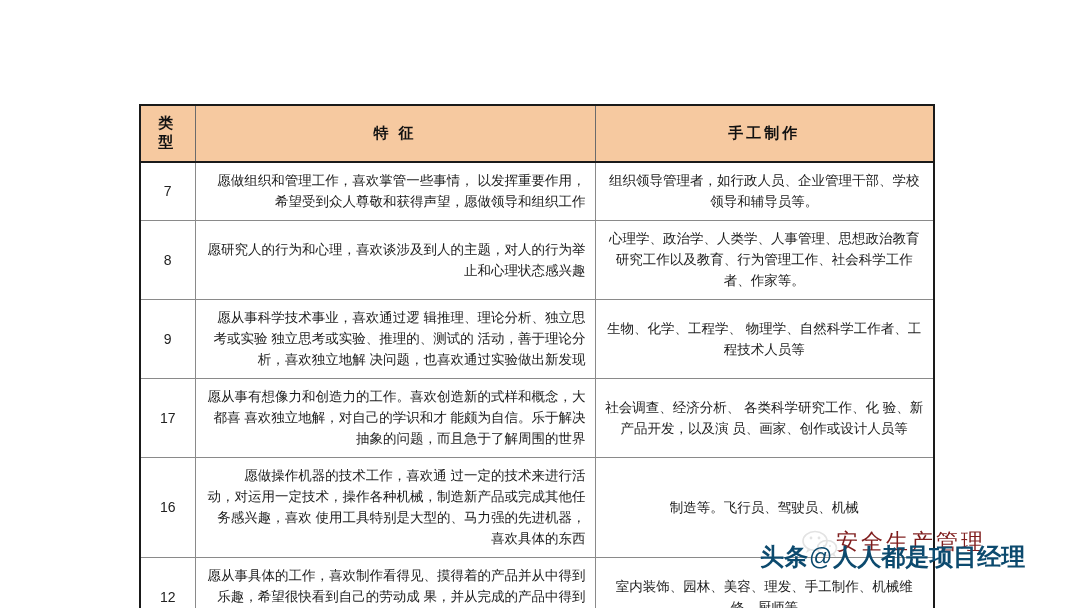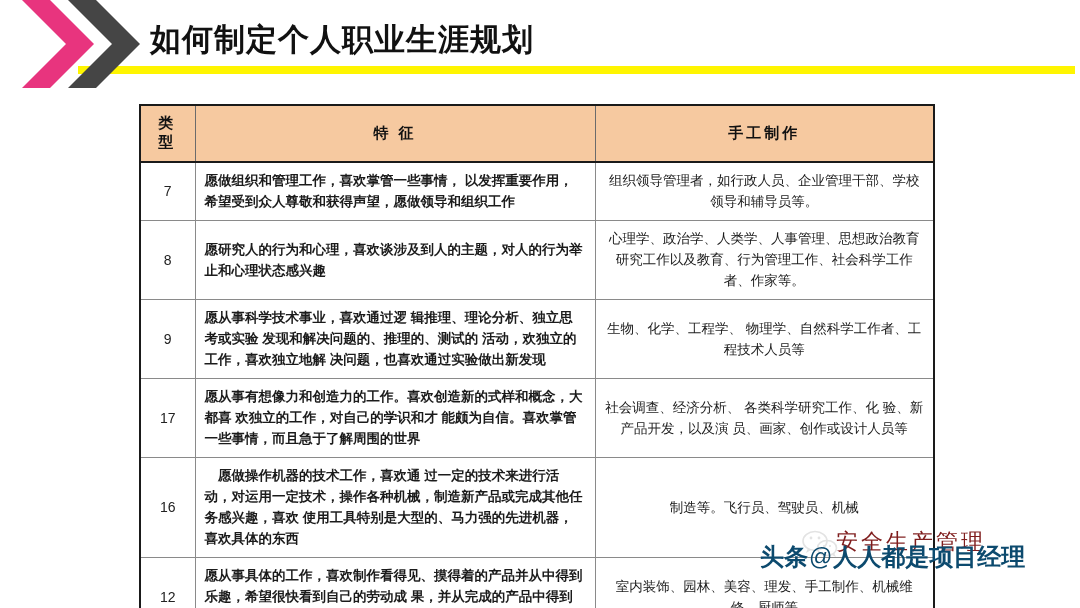--- a/index.html
+++ b/index.html
@@ -110,22 +110,21 @@
   }
 
   table.types td.cell-type {
     text-align: center;
     font-size: 14px;
     color: #222222;
     padding: 7px 2px;
   }
 
   table.types td.cell-feature {
-    text-align: left;
-    font-weight: bold;
+    text-align: right;
   }
 
   table.types td.cell-job {
     text-align: left;
   }
 
   table.types td.cell-job.centered {
     text-align: center;
   }
 
@@ -175,38 +174,20 @@
     font-size: 23px;
     font-weight: normal;
     padding: 0 1px;
   }
 </style>
 </head>
 <body>
 
 <div class="slide">
 
-  <div class="header">
-
-    <div class="yellow-rule"></div>
-
-    <div class="chevron chevron-pink">
-      <svg viewBox="0 0 96 88" xmlns="http://www.w3.org/2000/svg" aria-hidden="true">
-        <polygon points="6,0 34,0 78,44 34,88 6,88 50,44" fill="#E8347E"></polygon>
-      </svg>
-    </div>
-
-    <div class="chevron chevron-dark">
-      <svg viewBox="0 0 96 88" xmlns="http://www.w3.org/2000/svg" aria-hidden="true">
-        <polygon points="6,0 34,0 78,44 34,88 6,88 50,44" fill="#454545"></polygon>
-      </svg>
-    </div>
-
-    <div class="slide-title">如何制定个人职业生涯规划</div>
-  </div>
 
   <div class="table-wrap">
     <table class="types">
       <colgroup>
         <col class="c-type">
         <col class="c-feat">
         <col class="c-job">
       </colgroup>
       <thead>
         <tr>
@@ -224,27 +205,27 @@
         </tr>
 
         <tr>
           <td class="cell-type">8</td>
           <td class="cell-feature">愿研究人的行为和心理，喜欢谈涉及到人的主题，对人的行为举止和心理状态感兴趣</td>
           <td class="cell-job">心理学、政治学、人类学、人事管理、思想政治教育研究工作以及教育、行为管理工作、社会科学工作者、作家等。</td>
         </tr>
 
         <tr>
           <td class="cell-type">9</td>
-          <td class="cell-feature">愿从事科学技术事业，喜欢通过逻 辑推理、理论分析、独立思考或实验 发现和解决问题的、推理的、测试的 活动，欢独立的工作，喜欢独立地解 决问题，也喜欢通过实验做出新发现</td>
+          <td class="cell-feature">愿从事科学技术事业，喜欢通过逻 辑推理、理论分析、独立思考或实验 独立思考或实验、推理的、测试的 活动，善于理论分析，喜欢独立地解 决问题，也喜欢通过实验做出新发现</td>
           <td class="cell-job">生物、化学、工程学、 物理学、自然科学工作者、工程技术人员等</td>
         </tr>
 
         <tr>
           <td class="cell-type">17</td>
-          <td class="cell-feature">愿从事有想像力和创造力的工作。喜欢创造新的式样和概念，大都喜 欢独立的工作，对自己的学识和才 能颇为自信。喜欢掌管一些事情，而且急于了解周围的世界</td>
+          <td class="cell-feature">愿从事有想像力和创造力的工作。喜欢创造新的式样和概念，大都喜 喜欢独立地解，对自己的学识和才 能颇为自信。乐于解决抽象的问题，而且急于了解周围的世界</td>
           <td class="cell-job">社会调查、经济分析、 各类科学研究工作、化 验、新产品开发，以及演 员、画家、创作或设计人员等</td>
         </tr>
 
         <tr>
           <td class="cell-type">16</td>
           <td class="cell-feature">　愿做操作机器的技术工作，喜欢通 过一定的技术来进行活动，对运用一定技术，操作各种机械，制造新产品或完成其他任务感兴趣，喜欢 使用工具特别是大型的、马力强的先进机器，喜欢具体的东西</td>
           <td class="cell-job centered">制造等。飞行员、驾驶员、机械</td>
         </tr>
 
         <tr>

